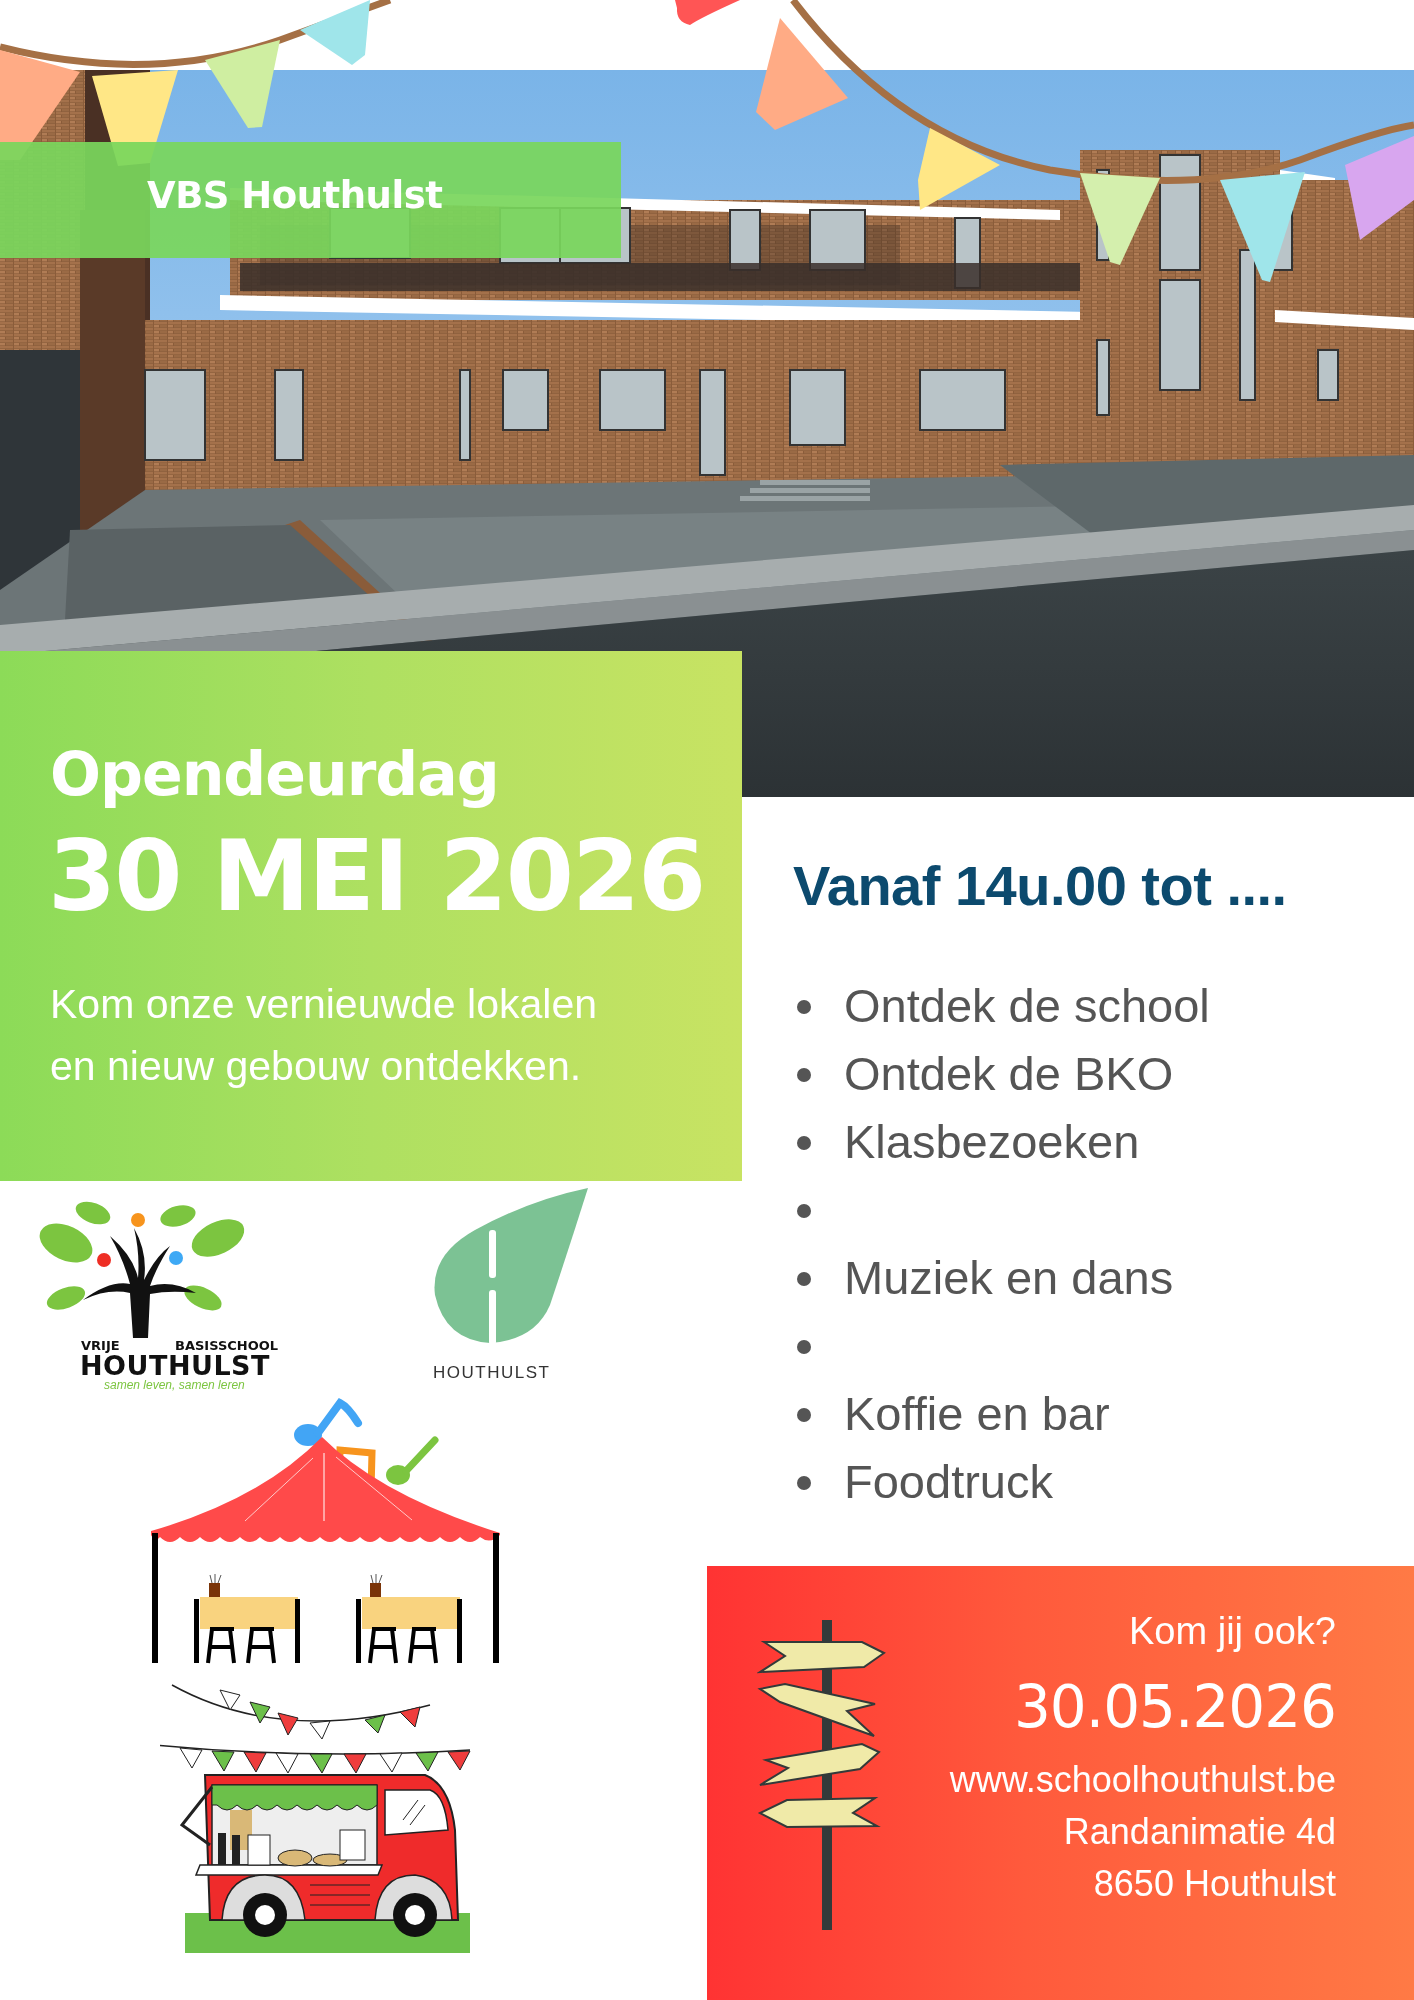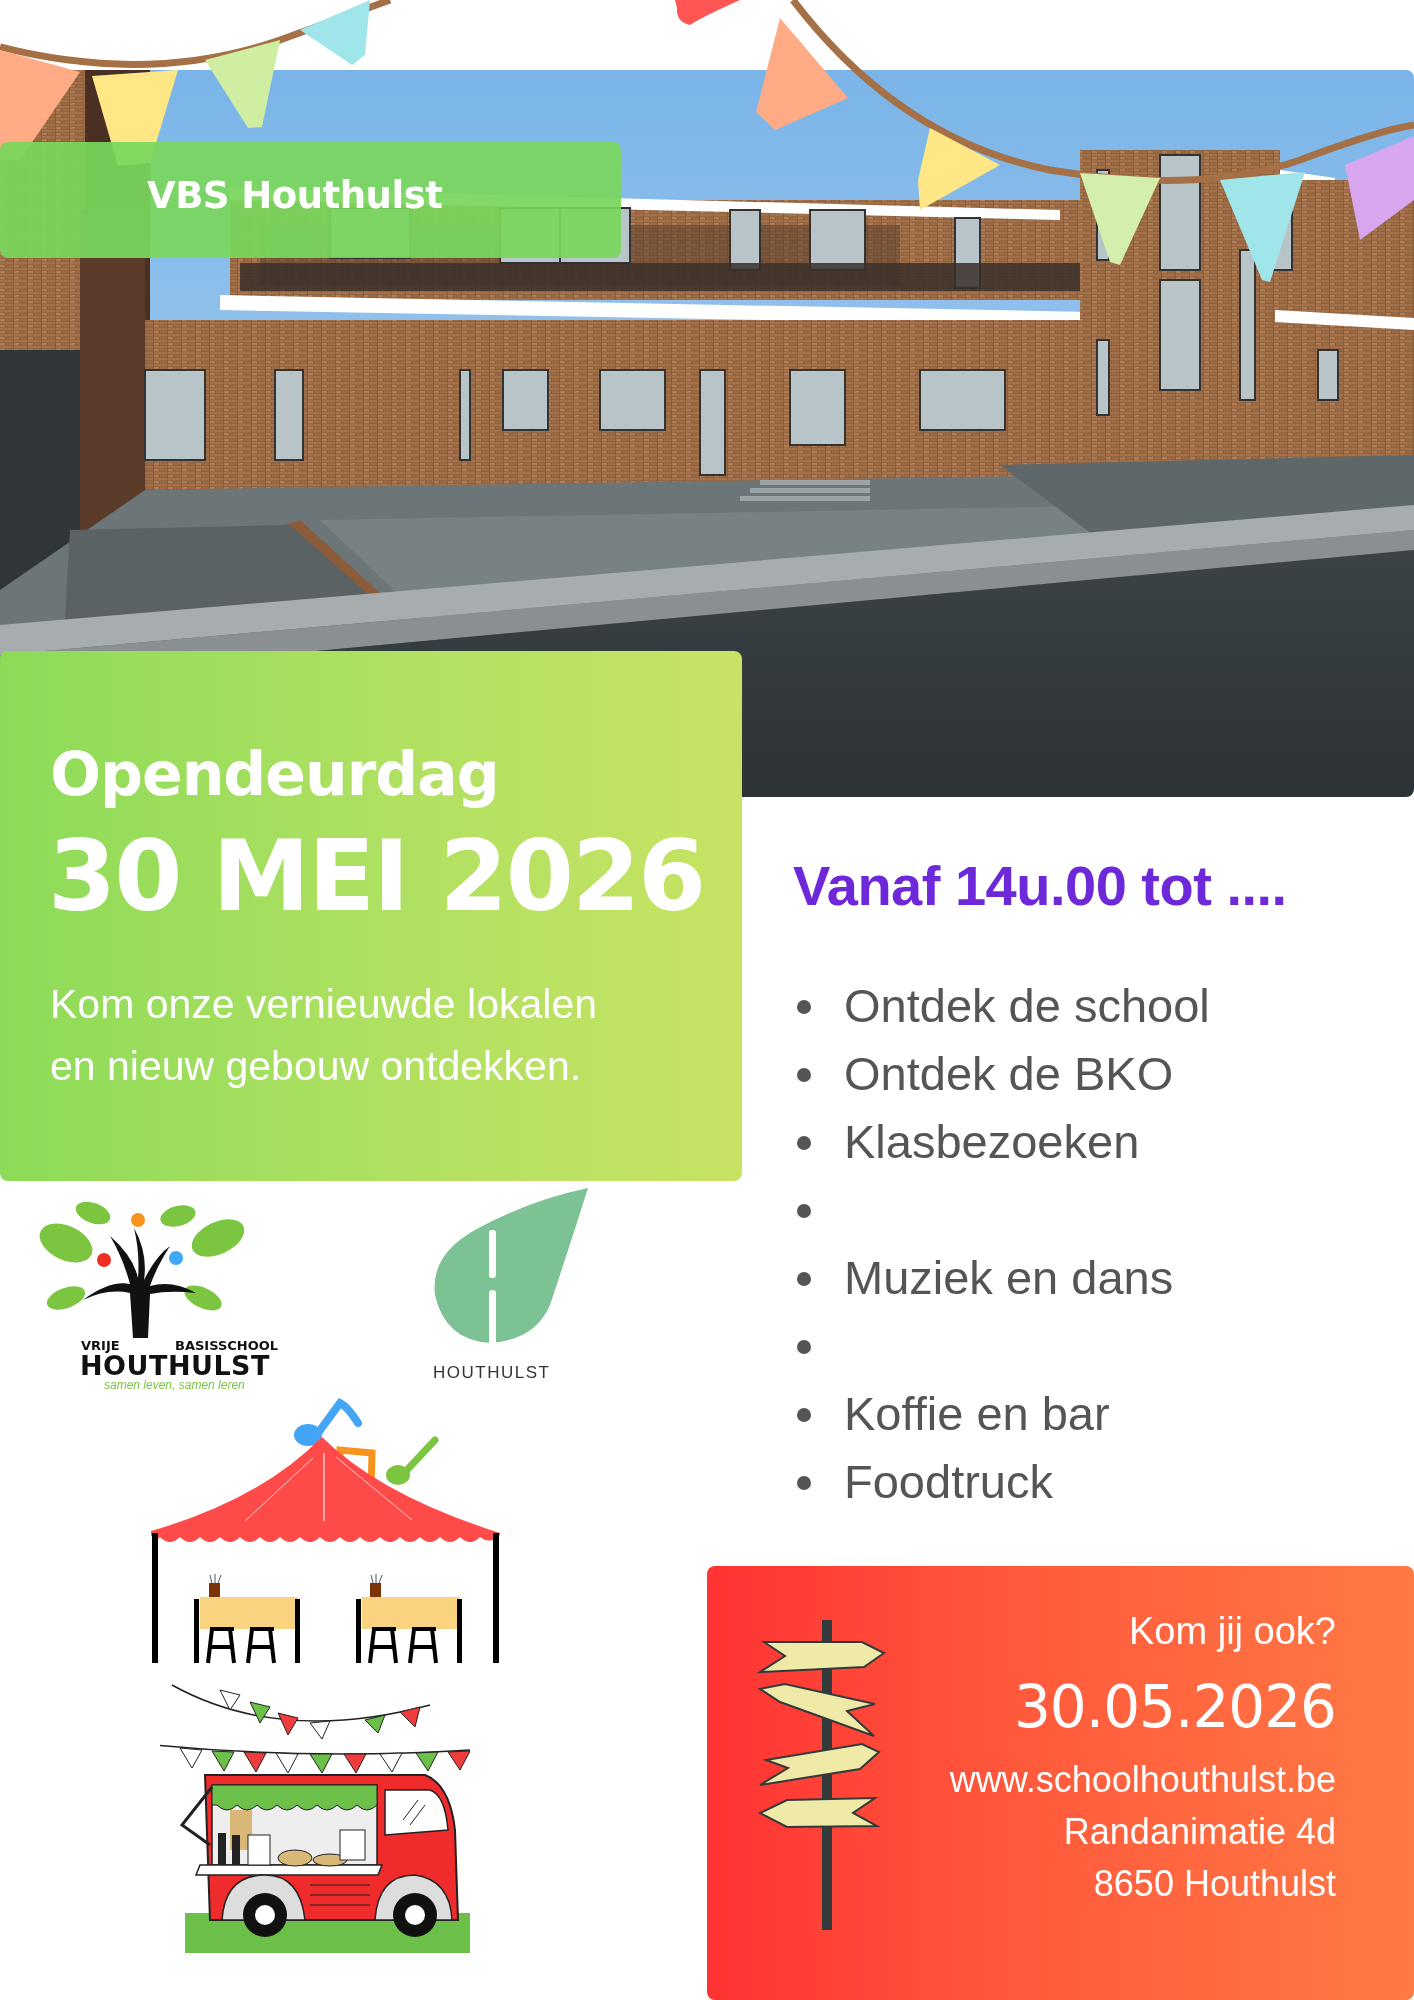--- a/index.html
+++ b/index.html
@@ -1,38 +1,38 @@
 <!DOCTYPE html>
 <html><head>
 <meta charset="utf-8">
 <style>
   html, body { margin: 0; padding: 0; background: #ffffff; }
   body { width: 1414px; height: 2000px; position: relative; overflow: hidden; font-family: "DejaVu Sans", sans-serif; }
-  .abs { position: absolute; border-radius: 8px; }
+  .abs { position: absolute; }
 
   
   #photo { left: 0; top: 70px; width: 1414px; height: 727px; overflow: hidden; }
   #photo svg { display: block; }
 
   
   #bunting { left: 0; top: 0; width: 1414px; height: 290px; pointer-events: none; }
 
   
   #label-band { left: 0; top: 142px; width: 621px; height: 116px; background: rgba(122, 214, 92, 0.93); }
   #label-band .txt { position: absolute; left: 147px; top: 32px; color: #ffffff; font-family: "DejaVu Sans", sans-serif; font-weight: bold; font-size: 37px; letter-spacing: -0.5px; }
 
   
   #event-panel { left: 0; top: 651px; width: 706px; height: 530px; background: linear-gradient(90deg, #8cdb58 0%, #aee061 50%, #c8e363 100%); padding-left: 36px; }
   #event-title { position: absolute; left: 50px; top: 93px; color: #fff; font-family: "DejaVu Sans", sans-serif; font-weight: bold; font-size: 60px; letter-spacing: -1px; line-height: 1; }
   #event-date { position: absolute; left: 48px; top: 176px; color: #fff; font-family: "DejaVu Sans", sans-serif; font-weight: bold; font-size: 98px; letter-spacing: -2px; line-height: 1; }
   #event-sub { position: absolute; left: 50px; top: 322px; width: 640px; color: #fff; font-family: "Liberation Sans", sans-serif; font-size: 41px; line-height: 62px; }
 
   
   #program { left: 793px; top: 858px; width: 600px; }
-  #program-heading { font-family: "Liberation Sans", sans-serif; font-weight: bold; font-size: 56px; color: #6d28d9; line-height: 1; letter-spacing: -0.5px; }
+  #program-heading { font-family: "Liberation Sans", sans-serif; font-weight: bold; font-size: 56px; color: #0c4a6e; line-height: 1; letter-spacing: -0.5px; }
   #program-list { list-style: none; margin: 58px 0 0 0; padding: 0; }
   #program-list li { position: relative; padding-left: 51px; height: 68px; font-family: "Liberation Sans", sans-serif; font-size: 47px; color: #555555; line-height: 68px; }
   #program-list li .bullet { position: absolute; left: 4px; top: 28px; width: 14px; height: 14px; border-radius: 50%; background: #555555; }
 
   
   #logo-school { left: 38px; top: 1198px; width: 225px; height: 196px; }
   #logo-school .vb { position: absolute; left: 43px; top: 140px; font-family: "DejaVu Sans", sans-serif; font-weight: bold; font-size: 13px; color: #111; letter-spacing: 0; }
   #logo-school .vb2 { position: absolute; left: 137px; top: 140px; font-family: "DejaVu Sans", sans-serif; font-weight: bold; font-size: 13px; color: #111; }
   #logo-school .name { position: absolute; left: 42px; top: 152px; font-family: "DejaVu Sans", sans-serif; font-weight: bold; font-size: 27px; color: #111; letter-spacing: 0.5px; }
   #logo-school .tag { position: absolute; left: 42px; top: 180px; font-family: "Liberation Sans", sans-serif; font-style: italic; font-size: 12px; color: #7cc540; white-space: nowrap; margin-left: 24px; }

